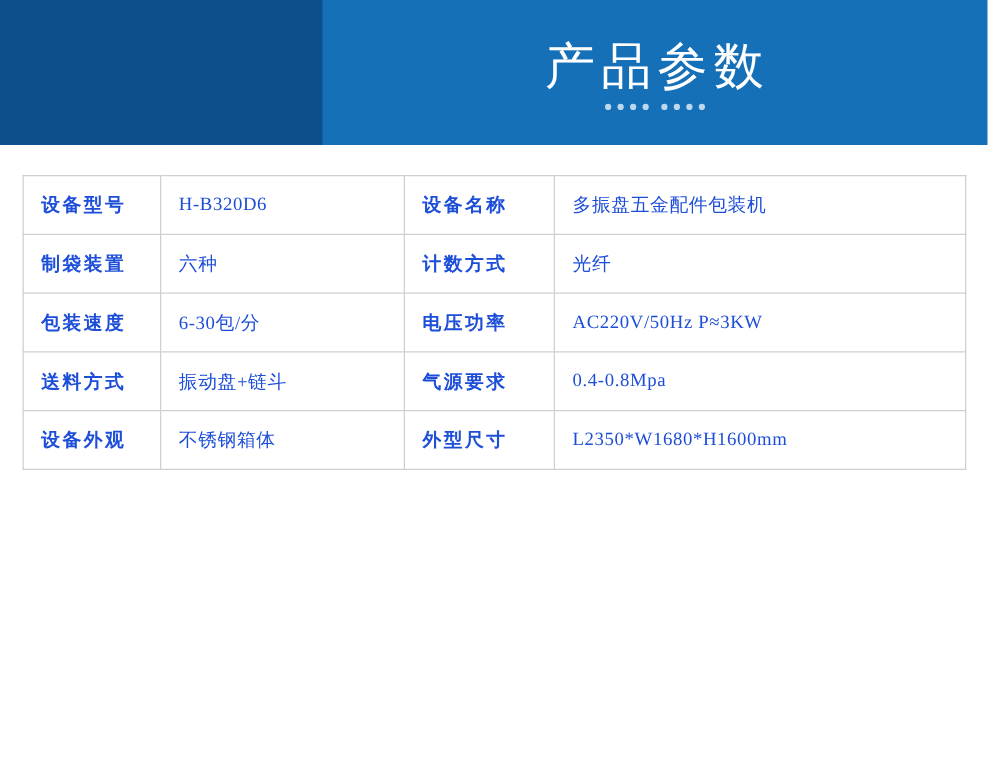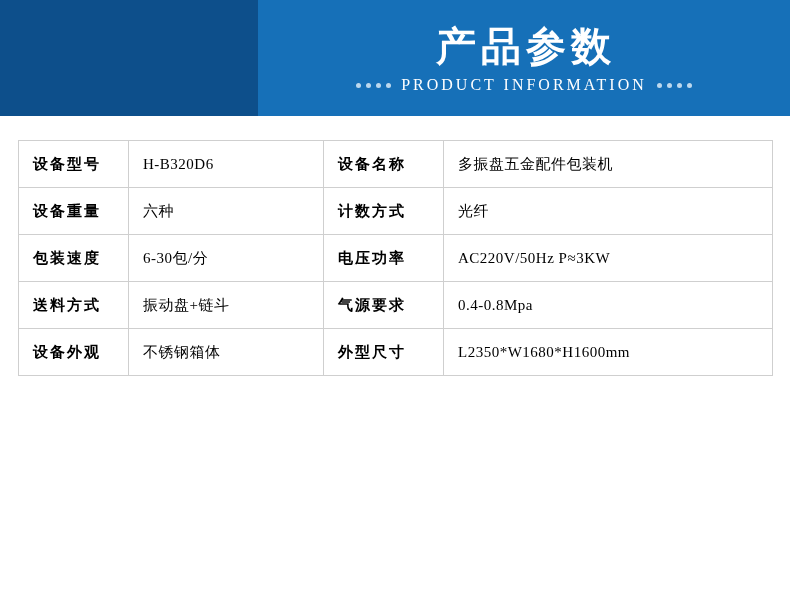--- a/index.html
+++ b/index.html
@@ -43,21 +43,21 @@
     height: 116px;
     display: flex;
     flex-direction: column;
     align-items: center;
     justify-content: center;
   }
   .header-title {
     color: #ffffff;
     font-size: 40px;
     letter-spacing: 5px;
-    font-weight: 700;
+    font-weight: 400;
     line-height: 48px;
     font-family: "DejaVu Serif", "Liberation Serif", serif;
     margin: 0 0 6px 0;
     padding-left: 4px;
   }
   .header-sub-row {
     display: flex;
     align-items: center;
     justify-content: center;
     gap: 10px;
@@ -92,21 +92,21 @@
     border-collapse: collapse;
     width: 754px;
     table-layout: fixed;
   }
   table.spec td {
     border: 1px solid #cfcfcf;
     height: 46px;
     padding: 0 0 0 14px;
     vertical-align: middle;
     font-size: 15px;
-    color: #000000;
+    color: #1d4ed8;
     font-family: "Liberation Serif", "DejaVu Serif", serif;
   }
   td.label {
     font-size: 18px;
     font-weight: bold;
     letter-spacing: 2px;
     padding-left: 18px;
     color: #000000;
     font-family: "DejaVu Serif", "Liberation Serif", serif;
   }
@@ -128,21 +128,20 @@
     <div class="header-left-block"></div>
     <div class="header-inner">
       <div class="header-title">产品参数</div>
       <div class="header-sub-row">
         <span class="dots">
           <span></span>
             <span></span>
             <span></span>
             <span></span>
         </span>
-        <span class="header-sub">PRODUCT INFORMATION</span>
         <span class="dots">
           <span></span>
             <span></span>
             <span></span>
             <span></span>
         </span>
       </div>
     </div>
   </div>
 
@@ -155,21 +154,21 @@
           <col class="col-v2">
       </colgroup>
       <tbody>
         <tr>
           <td class="label">设备型号</td>
           <td class="value">H-B320D6</td>
           <td class="label">设备名称</td>
           <td class="value">多振盘五金配件包装机</td>
         </tr>
         <tr>
-          <td class="label">设备重量</td>
+          <td class="label">制袋装置</td>
           <td class="value">六种</td>
           <td class="label">计数方式</td>
           <td class="value">光纤</td>
         </tr>
         <tr>
           <td class="label">包装速度</td>
           <td class="value">6-30包/分</td>
           <td class="label">电压功率</td>
           <td class="value">AC220V/50Hz  P≈3KW</td>
         </tr>

